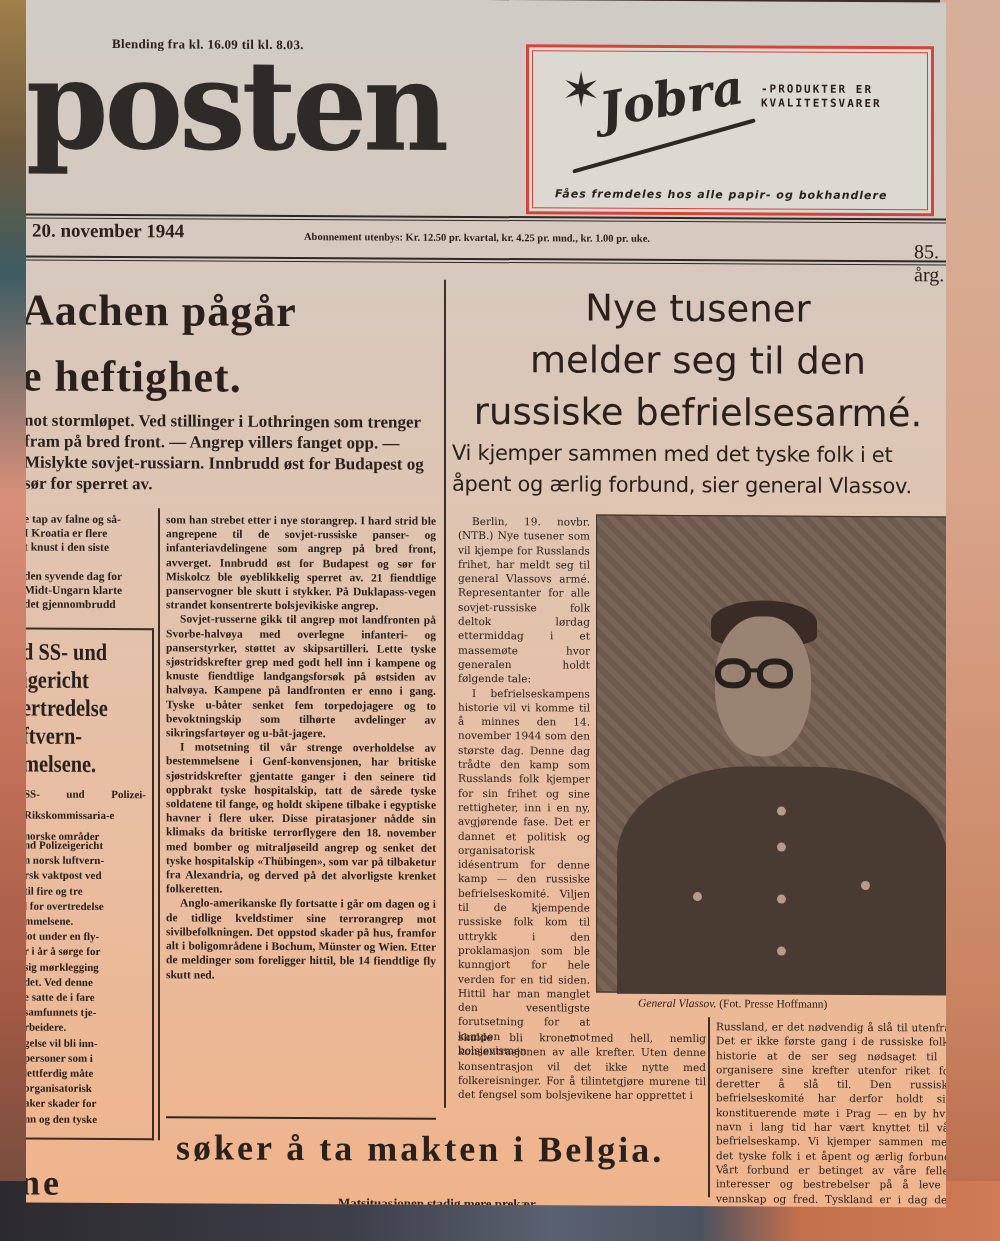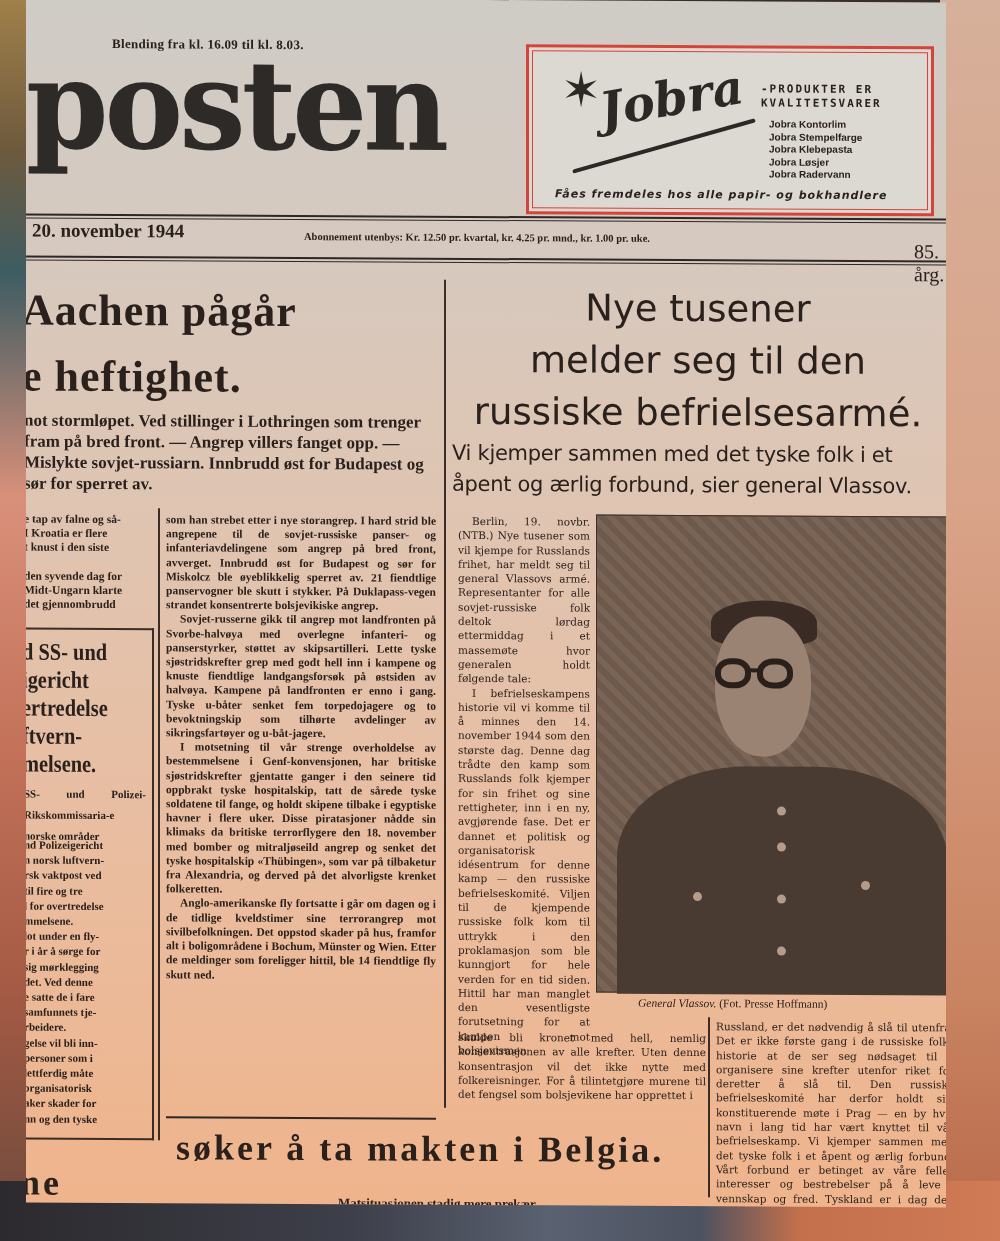--- a/index.html
+++ b/index.html
@@ -104,27 +104,20 @@
   <div class="abs blending">Blending fra kl. 16.09 til kl. 8.03.</div>
   <div class="abs masthead">posten</div>
 
   <div class="abs ad-box">
     <div class="abs ad-star">✶</div>
     <div class="abs ad-logo">Jobra</div>
     <div class="abs ad-underline"></div>
     <div class="abs ad-tag">
       <div>-PRODUKTER ER</div>
       <div>KVALITETSVARER</div>
-    </div>
-    <div class="abs ad-products">
-      <div>Jobra Kontorlim</div>
-      <div>Jobra Stempelfarge</div>
-      <div>Jobra Klebepasta</div>
-      <div>Jobra Løsjer</div>
-      <div>Jobra Radervann</div>
     </div>
     <div class="abs ad-footer">Fåes fremdeles hos alle papir- og bokhandlere</div>
   </div>
 
   <div class="abs rule" style="top:216px;"></div>
   <div class="abs rule" style="top:220px;height:1px;"></div>
   <div class="abs dateline">20. november 1944</div>
   <div class="abs subscription">Abonnement utenbys: Kr. 12.50 pr. kvartal, kr. 4.25 pr. mnd., kr. 1.00 pr. uke.</div>
   <div class="abs volume">85. årg.</div>
   <div class="abs rule" style="top:258px;"></div>

